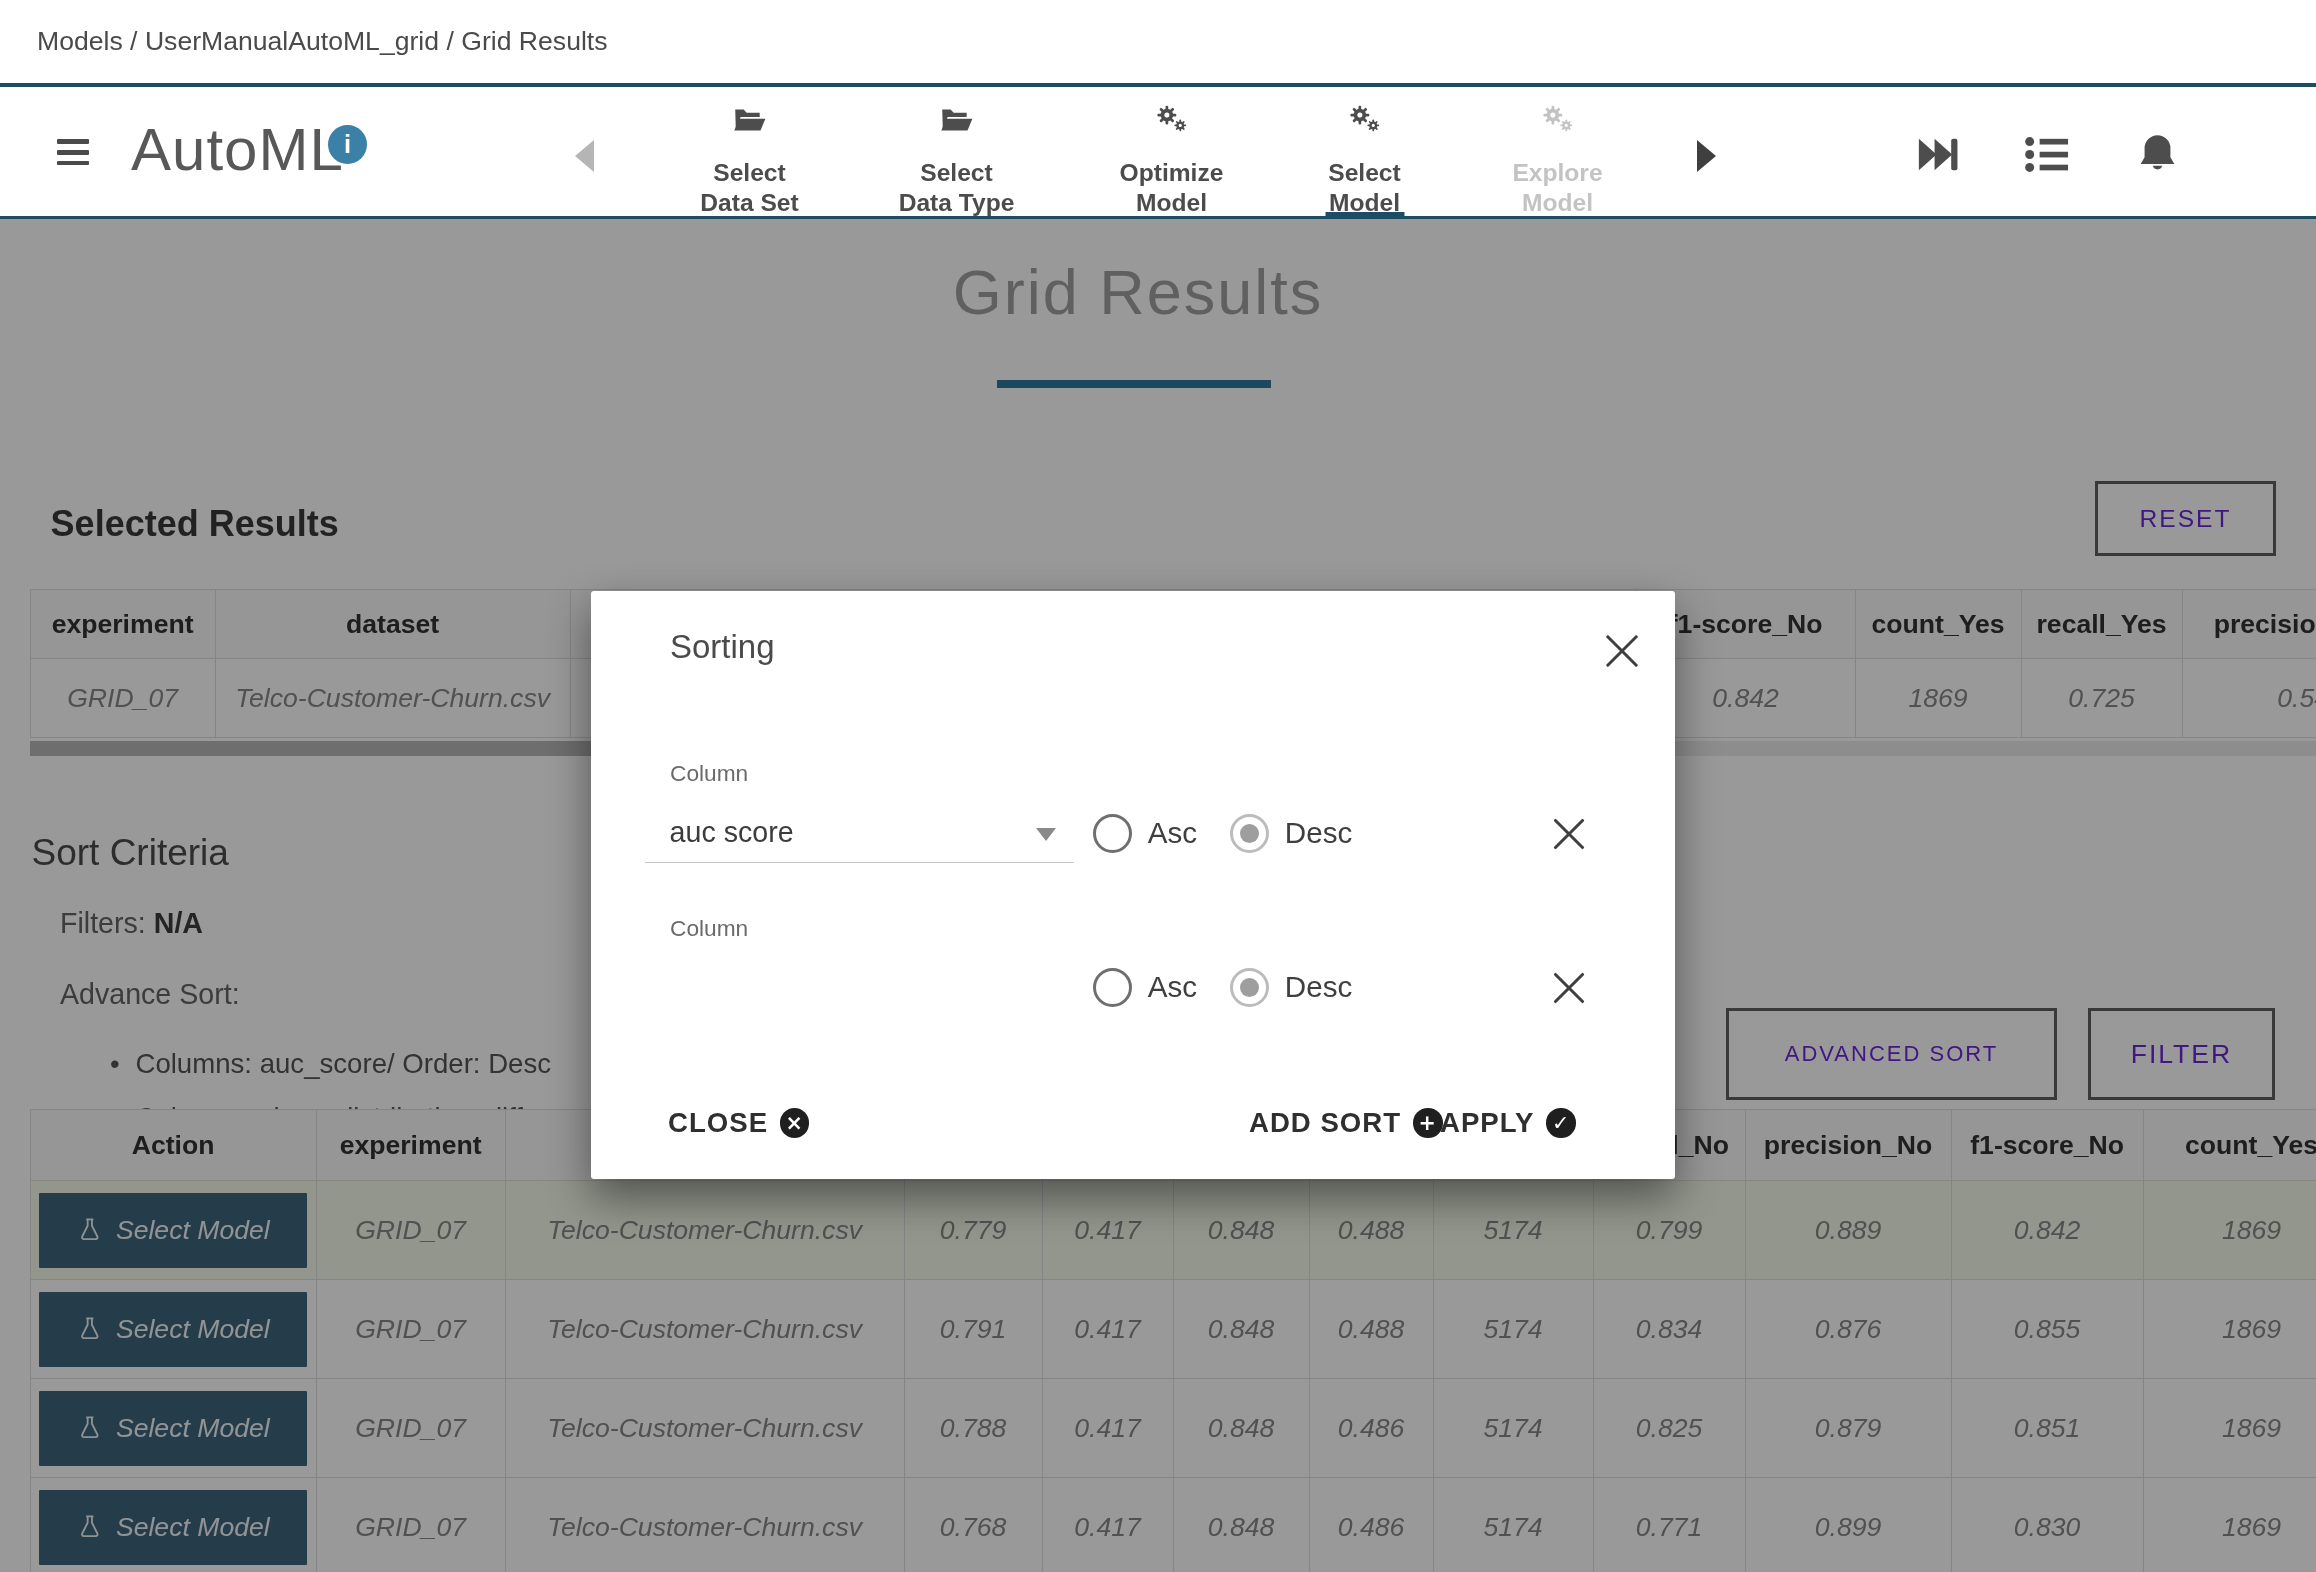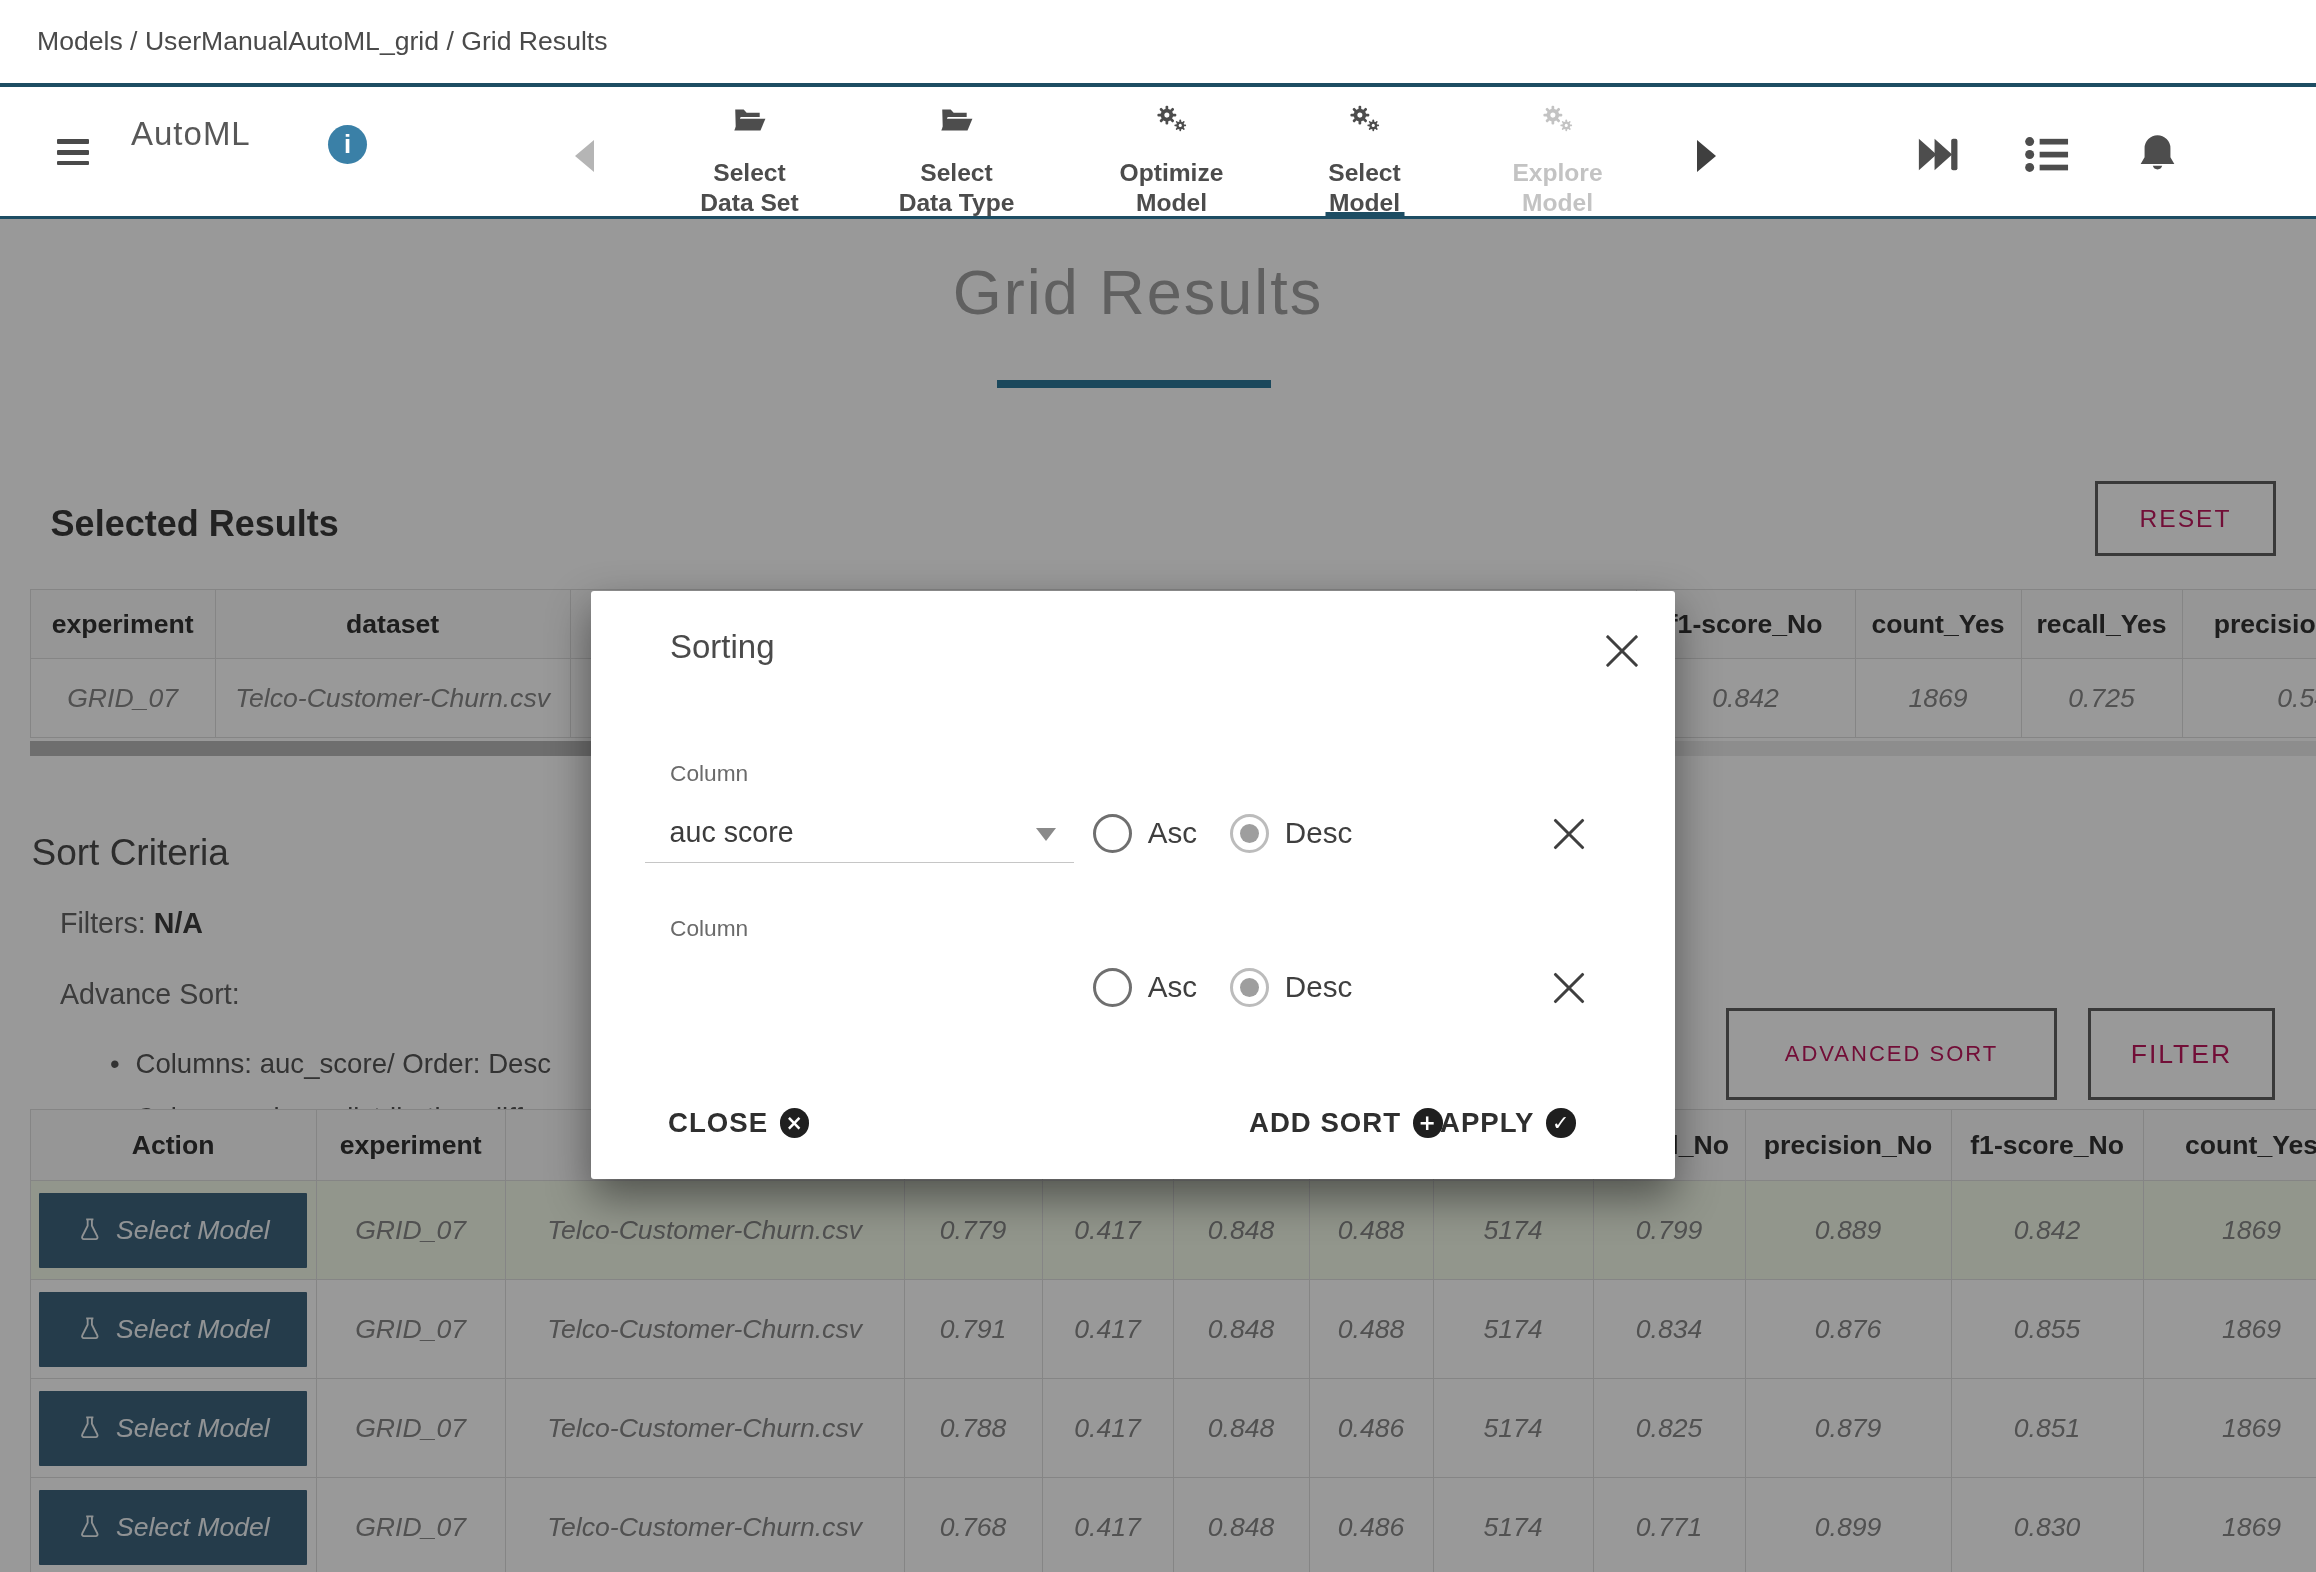--- a/index.html
+++ b/index.html
@@ -9,21 +9,21 @@
 
   
   .breadcrumb-bar { position:absolute; left:0; top:0; width:2317px; height:87px; background:#ffffff;
     border-bottom:4.9px solid #1d4d63; display:flex; align-items:center; z-index:20; }
   .breadcrumb-bar .crumb { margin-left:37px; font-size:26.6px; color:#4a4a4a; }
 
   .app-header { position:absolute; left:0; top:92px; width:2317px; height:127px; background:#ffffff;
     border-bottom:3px solid #1d4d63; z-index:20; }
   .hamburger { position:absolute; left:57px; top:47px; width:33px; height:31.5px; cursor:pointer; }
   .hamburger i { display:block; width:31.5px; height:4.9px; background:#4a4a4a; border-radius:1px; margin:0 0 5.9px 0; }
-  .app-title { position:absolute; left:131px; top:22.7px; font-size:33px; color:#585858; letter-spacing:1px; }
+  .app-title { position:absolute; left:131px; top:22.7px; font-size:60px; color:#585858; letter-spacing:1px; }
   .info-badge { position:absolute; left:328px; top:32.5px; width:39px; height:39px; border-radius:50%;
     background:#3a80a7; color:#ffffff; font-size:25.6px; font-weight:bold; display:flex; align-items:center; justify-content:center; }
 
   .chev { position:absolute; top:48px; width:0; height:0; }
   .chev-left  { left:575px; border-top:16.7px solid transparent; border-bottom:16.7px solid transparent; border-right:19.7px solid #b5b5b5; }
   .chev-right { left:1697px; border-top:16.7px solid transparent; border-bottom:16.7px solid transparent; border-left:19.7px solid #3f3f3f; }
 
   .step { position:absolute; top:0; height:127px; width:197px; text-align:center; cursor:pointer; }
   .step .ic { height:39px; margin-top:7.9px; display:flex; justify-content:center; align-items:center; }
   .step .lbl { font-size:24.6px; line-height:30.5px; color:#4c4c4c; font-weight:bold;margin-top:19px; }
@@ -39,21 +39,21 @@
   
   .content { position:absolute; left:0; top:219px; width:2059px; height:1353px; background:#ffffff; z-index:1; }
 
   .page-title { position:absolute; left:0; top:37px; width:2276px; text-align:center;
     font-size:63px; font-weight:300; color:#a0a0a0; letter-spacing:2px; }
   .page-title-underline { position:absolute; left:997px; top:161px; width:274px; height:7.9px; background:#2d799a; }
 
   .section-heading { font-size:36px; font-weight:bold; color:#3a3a3a; }
   #selected-results-heading { position:absolute; left:26.6px; top:284px;margin-left:24px; }
 
-  .outline-btn { position:absolute; border:3px solid #5f5f5f; color:#be185d; background:transparent;
+  .outline-btn { position:absolute; border:3px solid #5f5f5f; color:#6d28d9; background:transparent;
     display:flex; align-items:center; justify-content:center; letter-spacing:2px; cursor:pointer; }
   #reset-btn { left:2095px; top:262px; width:181px; height:75px; font-size:24.6px; }
   #advanced-sort-btn { left:1726px; top:789px; width:331px; height:92px; font-size:22px; }
   #filter-btn { left:2088px; top:789px; width:187px; height:92px; font-size:26.6px; }
 
   table.grid { border-collapse:collapse; table-layout:fixed; background:#ffffff; }
   table.grid th, table.grid td { border:1px solid #dedede; text-align:center; overflow:hidden; white-space:nowrap; }
   table.grid th { background:#fafafa; font-size:26.6px; font-weight:bold; color:#323232; }
   table.grid td { font-size:26.6px; color:#878787;font-style:italic; }
 

